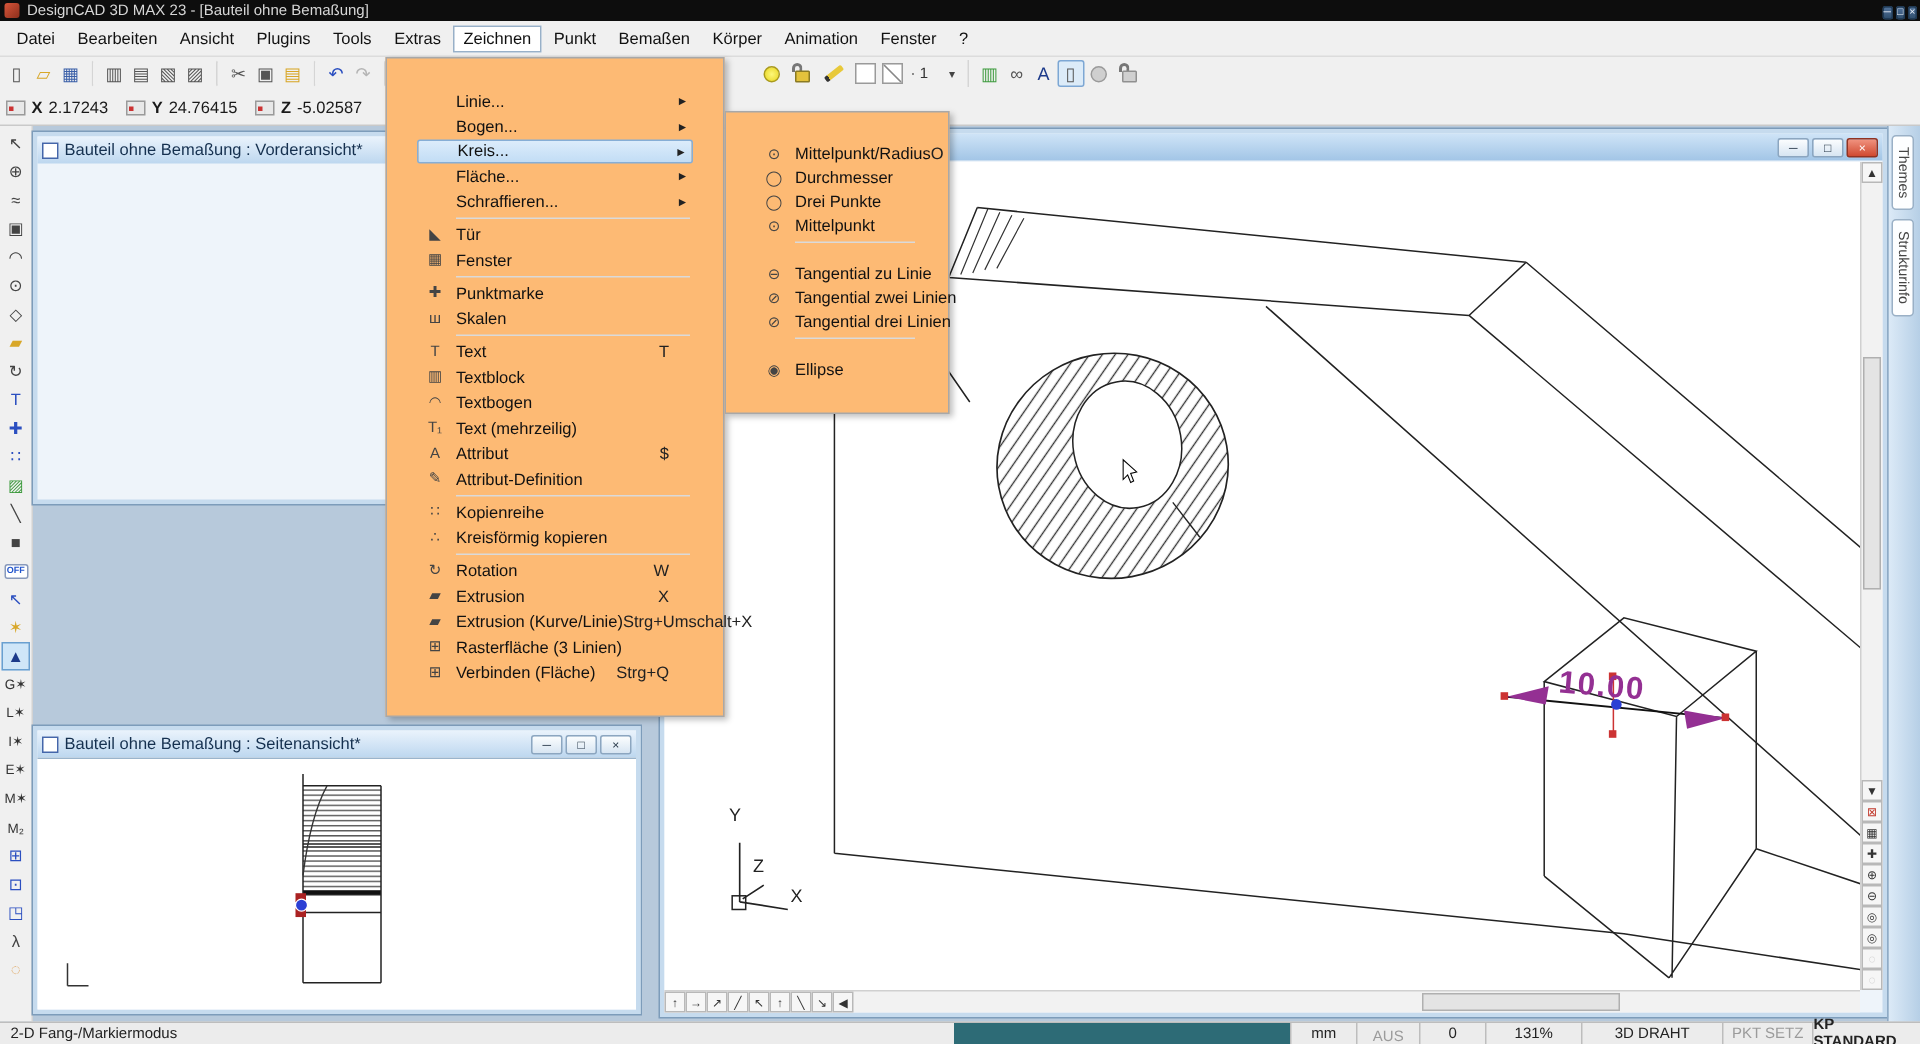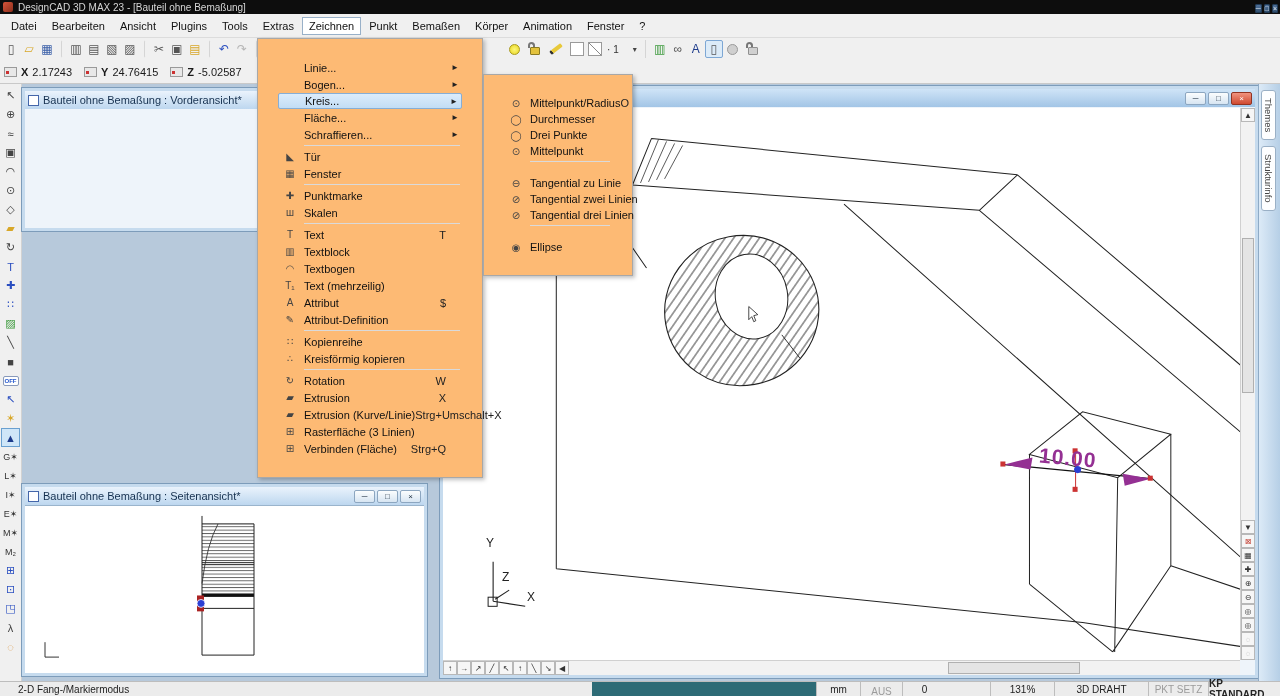--- a/index.html
+++ b/index.html
@@ -90,25 +90,25 @@
   .mi.sep{height:5px;position:relative;}
   .mi.sep::after{content:"";position:absolute;left:26px;right:2px;top:2px;border-top:1px solid #dadada;}
   .mi.hl{background:linear-gradient(#dcecfb,#c2ddf5);border:1px solid #86aed6;border-radius:2px;height:16px;}
   
   #rstrip{position:absolute;left:1258px;top:0;width:22px;height:597px;background:linear-gradient(90deg,#dceaf7,#b6cfe6);border-left:1px solid #8fabc6;}
   .vtab{writing-mode:vertical-rl;font-size:9.5px;color:#444;background:#fdfeff;border:1px solid #9ab0c6;
     border-radius:3px;padding:7px 1px;margin:6px 2px 0 2px;text-align:center;}
   
   #statusbar{position:absolute;left:0;top:681px;width:1280px;height:15px;background:#ececec;border-top:1px solid #bdbdbd;
     display:flex;align-items:center;font-size:10px;color:#222;}
-  #sb-left{padding-left:18px;flex:1;}
+  #sb-left{padding-left:7px;flex:1;}
   #sb-teal{width:224px;height:15px;background:#2d6b76;flex:none;}
   .sb-cell{height:15px;border-left:1px solid #bdbdbd;display:flex;align-items:center;justify-content:center;flex:none;}
   .sb-cell:nth-of-type(1){width:44px;} .sb-cell:nth-of-type(2){width:42px;align-items:flex-end;}
-  .sb-cell:nth-of-type(3){width:44px;} .sb-cell:nth-of-type(4){width:64px;margin-left:44px;}
+  .sb-cell:nth-of-type(3){width:44px;} .sb-cell:nth-of-type(4){width:64px;}
   .sb-cell:nth-of-type(5){width:94px;} .sb-cell:nth-of-type(6){width:60px;}
   .sb-cell:nth-of-type(7){width:72px;}
   .dim{color:#9b9b9b;} .strong{font-weight:bold;}
 </style>
 </head>
 <body>
 
 <div id="titlebar">
   <span id="app-icon"></span>
   <span>DesignCAD 3D MAX 23 - [Bauteil ohne Bemaßung]</span>
@@ -340,21 +340,21 @@
         <span class="c-blue">◳</span>
       </span>
       <span class="sbtn">
         <span>λ</span>
       </span>
       <span class="sbtn">
         <span class="c-orange">◌</span>
       </span>
     </div>
 
-  <div class="win" style="left:22px;top:4px;width:240px;height:143px;">
+  <div class="win" style="left:22px;top:4px;width:240px;height:248px;">
     <div class="win-title">
       <span class="wicon"></span>
       <span>Bauteil ohne Bemaßung : Vorderansicht*</span>
     </div>
   </div>
 
 
   <div class="win" style="left:22px;top:400px;width:405px;height:192px;">
     <div class="win-title">
       <span class="wicon"></span>

